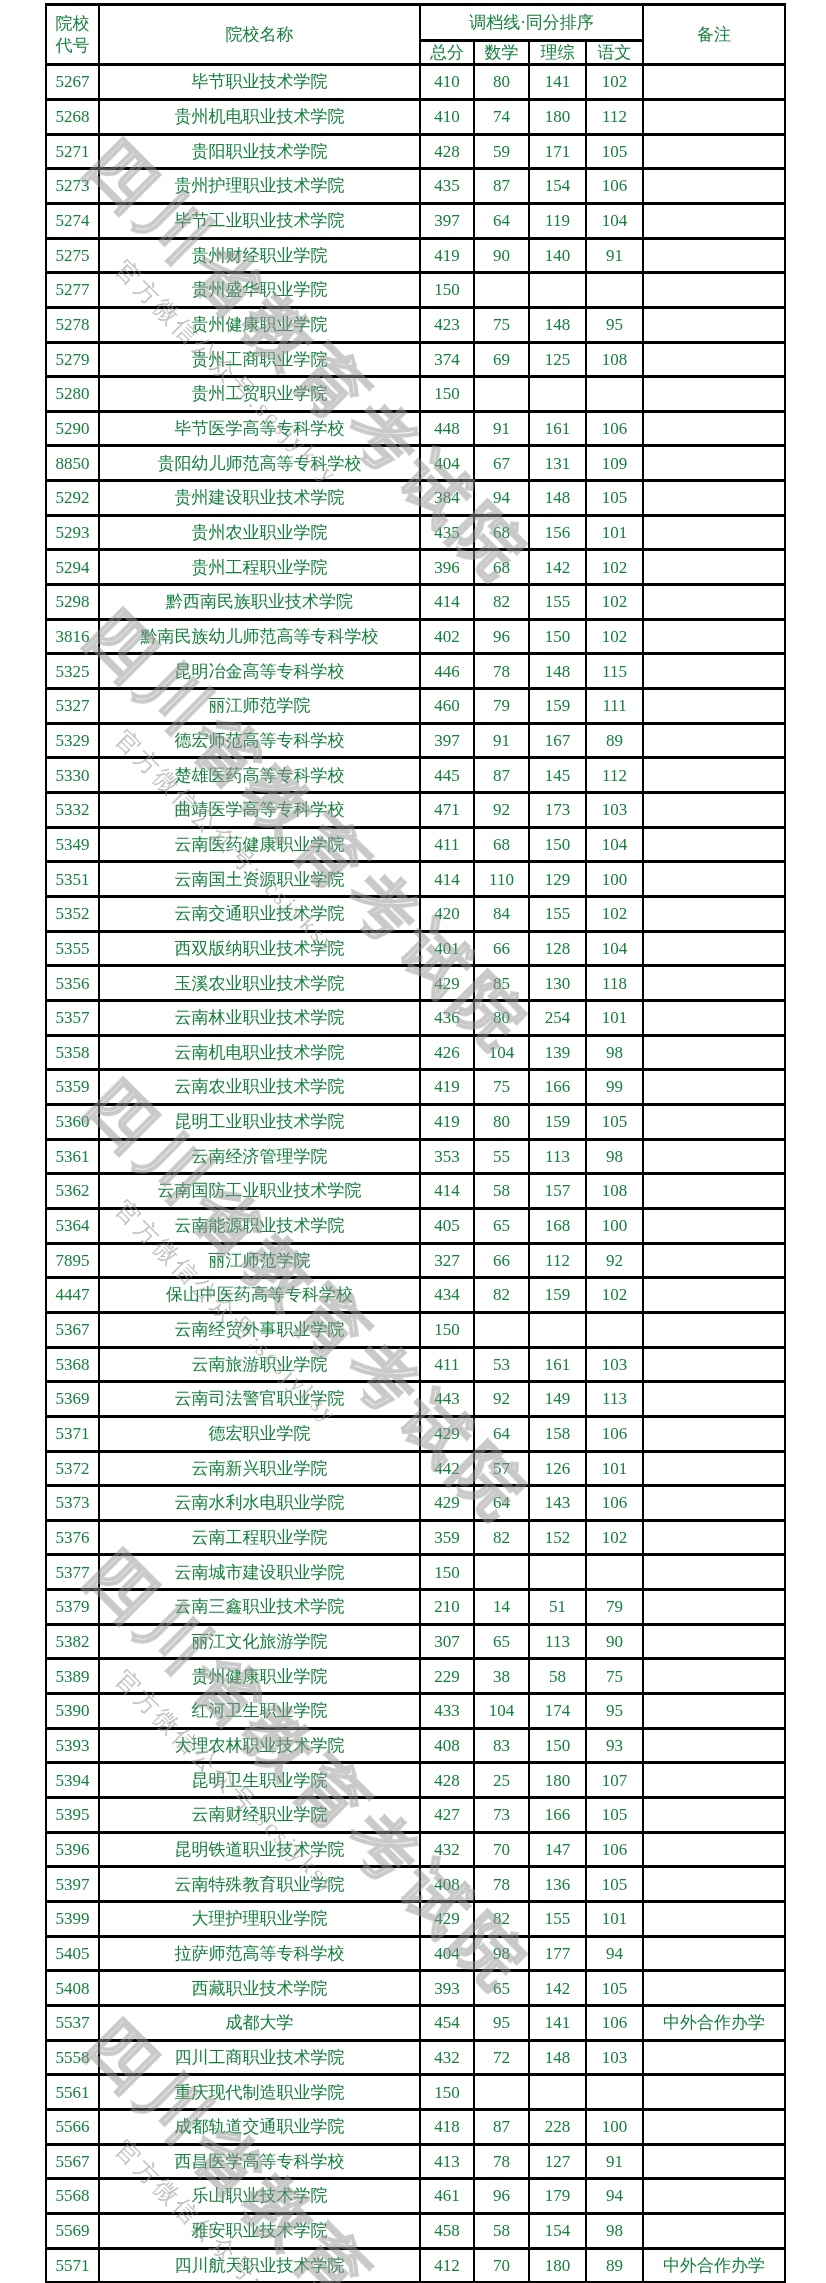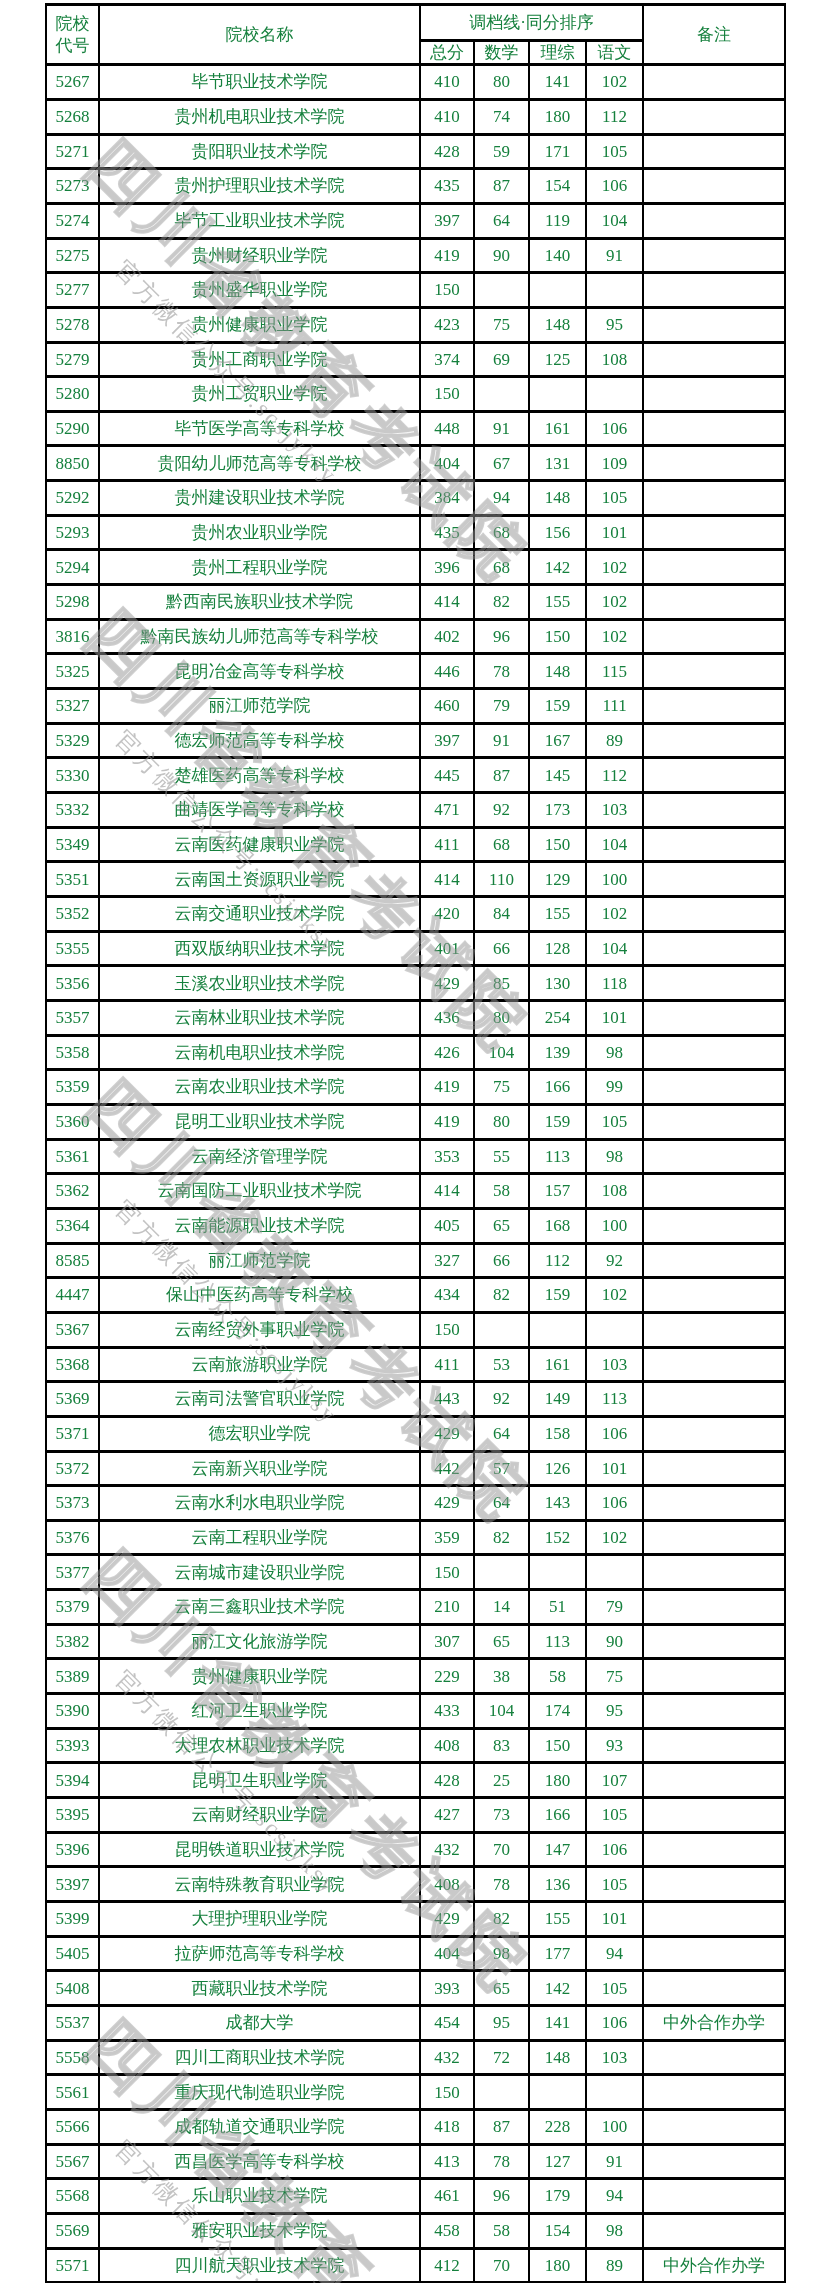--- a/index.html
+++ b/index.html
@@ -430,21 +430,21 @@
       <tr>
         <td>5364</td>
         <td>云南能源职业技术学院</td>
         <td>405</td>
         <td>65</td>
         <td>168</td>
         <td>100</td>
         <td></td>
       </tr>
       <tr>
-        <td>8585</td>
+        <td>7895</td>
         <td>丽江师范学院</td>
         <td>327</td>
         <td>66</td>
         <td>112</td>
         <td>92</td>
         <td></td>
       </tr>
       <tr>
         <td>4447</td>
         <td>保山中医药高等专科学校</td>

